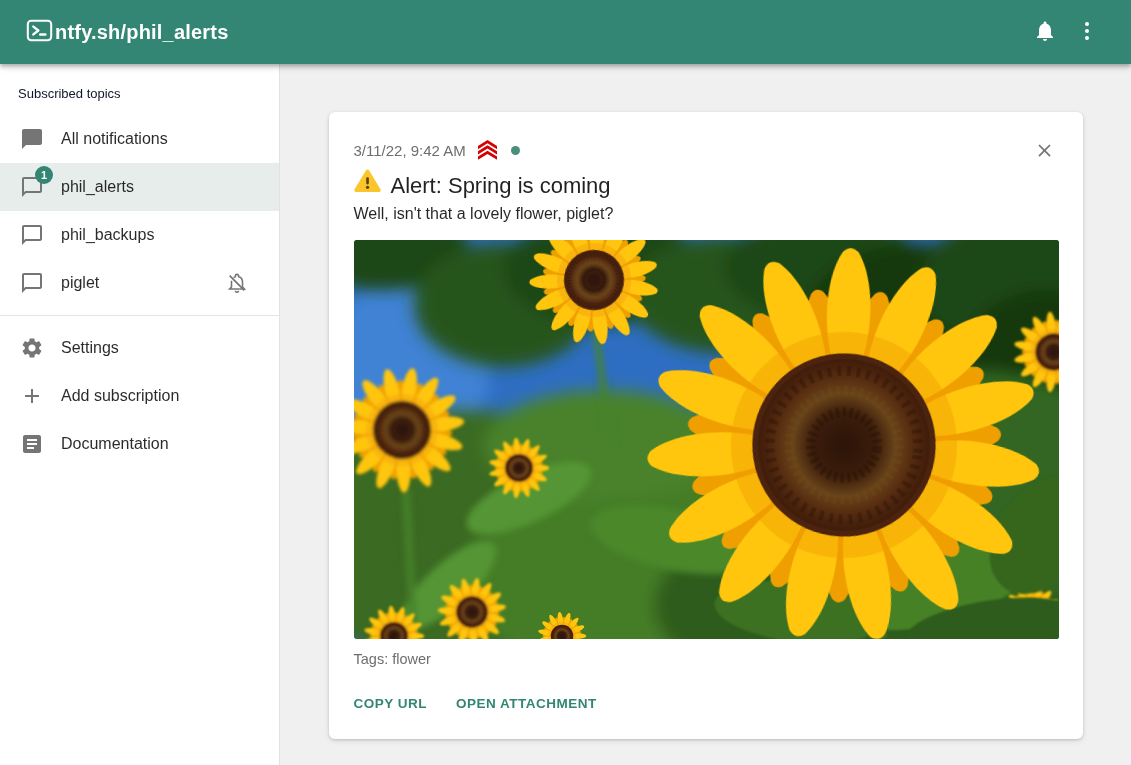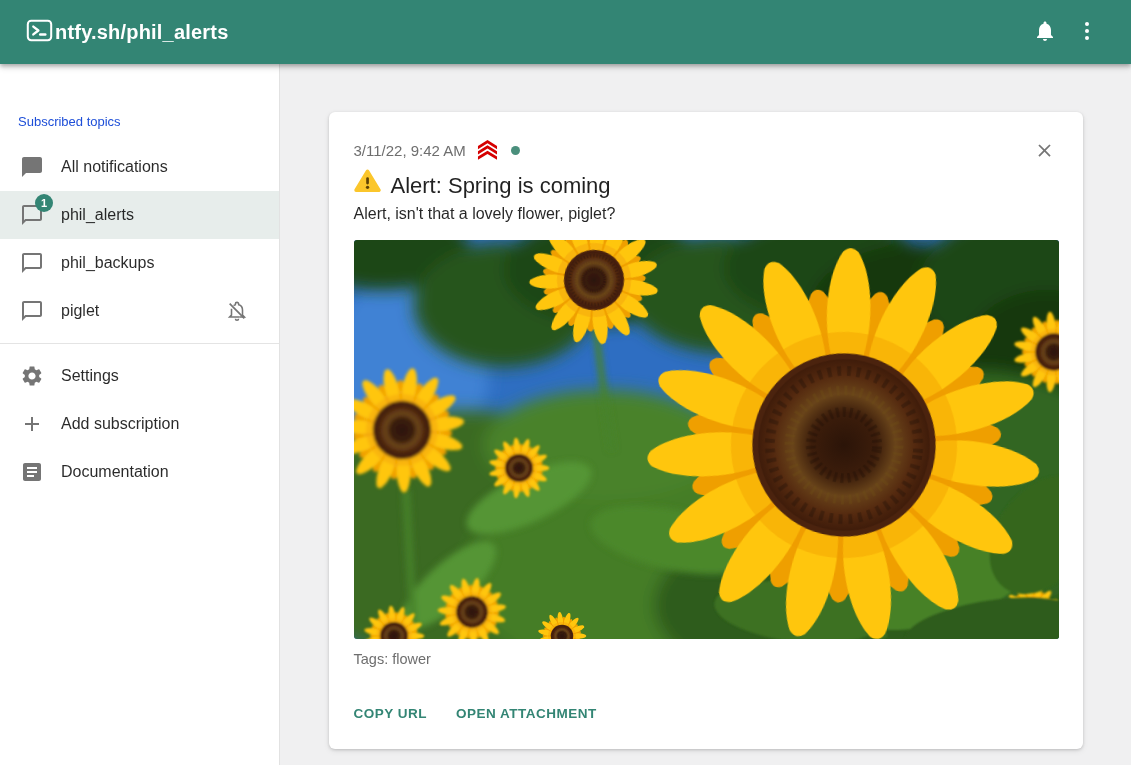--- a/index.html
+++ b/index.html
@@ -14,21 +14,21 @@
   .appbar .spacer { flex:1; }
   .iconbtn { width:40px; height:40px; display:flex; align-items:center; justify-content:center;
     border:none; background:transparent; cursor:pointer; border-radius:50%; }
 
   
   .shell { display:flex; height:701px; }
 
   
   .sidebar { width:280px; background:#fff; border-right:1px solid #e2e2e2;
     padding-top:22px; flex-shrink:0; }
-  .section-label { font-size:13px; color:#1d4ed8; padding:0 18px 14px 18px;margin-top:28px; }
+  .section-label { font-size:13px; color:#0f172a; padding:0 18px 14px 18px; }
   .nav-item { height:48px; display:flex; align-items:center; gap:17px;
     padding:0 16px 0 20px; cursor:pointer; font-size:16px; color:rgba(0,0,0,.84); }
   .nav-item.selected { background:#e7edeb; }
   .nav-icon { width:24px; height:24px; position:relative; flex-shrink:0;
     display:flex; align-items:center; justify-content:center; }
   .nav-icon svg { display:block; }
   .badge { position:absolute; top:-9px; right:-9px; min-width:18px; height:18px;
     background:#338574; color:#fff; border-radius:50%; font-size:11px; font-weight:700;
     display:flex; align-items:center; justify-content:center; }
   .nav-label { flex:1; white-space:nowrap; overflow:hidden; }
@@ -52,21 +52,21 @@
   .note-title { margin-top:9px; font-size:22px; color:rgba(0,0,0,.87);
     display:flex; align-items:flex-end; gap:10px; }
   .note-body { margin-top:6px; font-size:16px; color:rgba(0,0,0,.85); }
 
   .attachment { margin-top:17px; width:705px; height:399px; border-radius:3px;
     overflow:hidden; cursor:pointer; }
   .attachment svg { display:block; }
 
   .tags { margin-top:12px; font-size:14.5px; color:#6e6e6e; }
 
-  .actions { margin-top:35px; display:flex; gap:29px; }
+  .actions { margin-top:25px; display:flex; gap:29px; }
   .text-btn { background:transparent; border:none; cursor:pointer; padding:4px 0;
     font-family:"Liberation Sans", sans-serif; font-size:13.5px; font-weight:700;
     letter-spacing:.5px; color:#338574; }
 </style>
 </head>
 <body>
 
 <header class="appbar">
   <span>
     <svg width="27" height="27" viewBox="0 0 24 24" fill="none" stroke="#fff" stroke-width="1.8">
@@ -202,21 +202,21 @@
         <span>
           <svg width="27" height="24" viewBox="0 0 27 24">
             <path d="M13.5 2.2 L25 21.2 L2 21.2 Z" fill="#FBC62B" stroke="#FBC62B" stroke-width="3.4" stroke-linejoin="round"></path>
             <rect x="12.2" y="8.2" width="2.7" height="7.2" rx="1.3" fill="#5d4205"></rect>
             <circle cx="13.55" cy="18.3" r="1.65" fill="#5d4205"></circle>
           </svg>
         </span>
         <span>Alert: Spring is coming</span>
       </div>
 
-      <div class="note-body">Alert, isn't that a lovely flower, piglet?</div>
+      <div class="note-body">Well, isn't that a lovely flower, piglet?</div>
 
       <div class="attachment">
         <svg width="705" height="399" viewBox="0 0 705 399">
           <defs>
             <filter id="b8" x="-40%" y="-40%" width="180%" height="180%">
                 <feGaussianBlur stdDeviation="8"></feGaussianBlur>
               </filter>
             <filter id="b3" x="-40%" y="-40%" width="180%" height="180%">
                 <feGaussianBlur stdDeviation="3"></feGaussianBlur>
               </filter>

